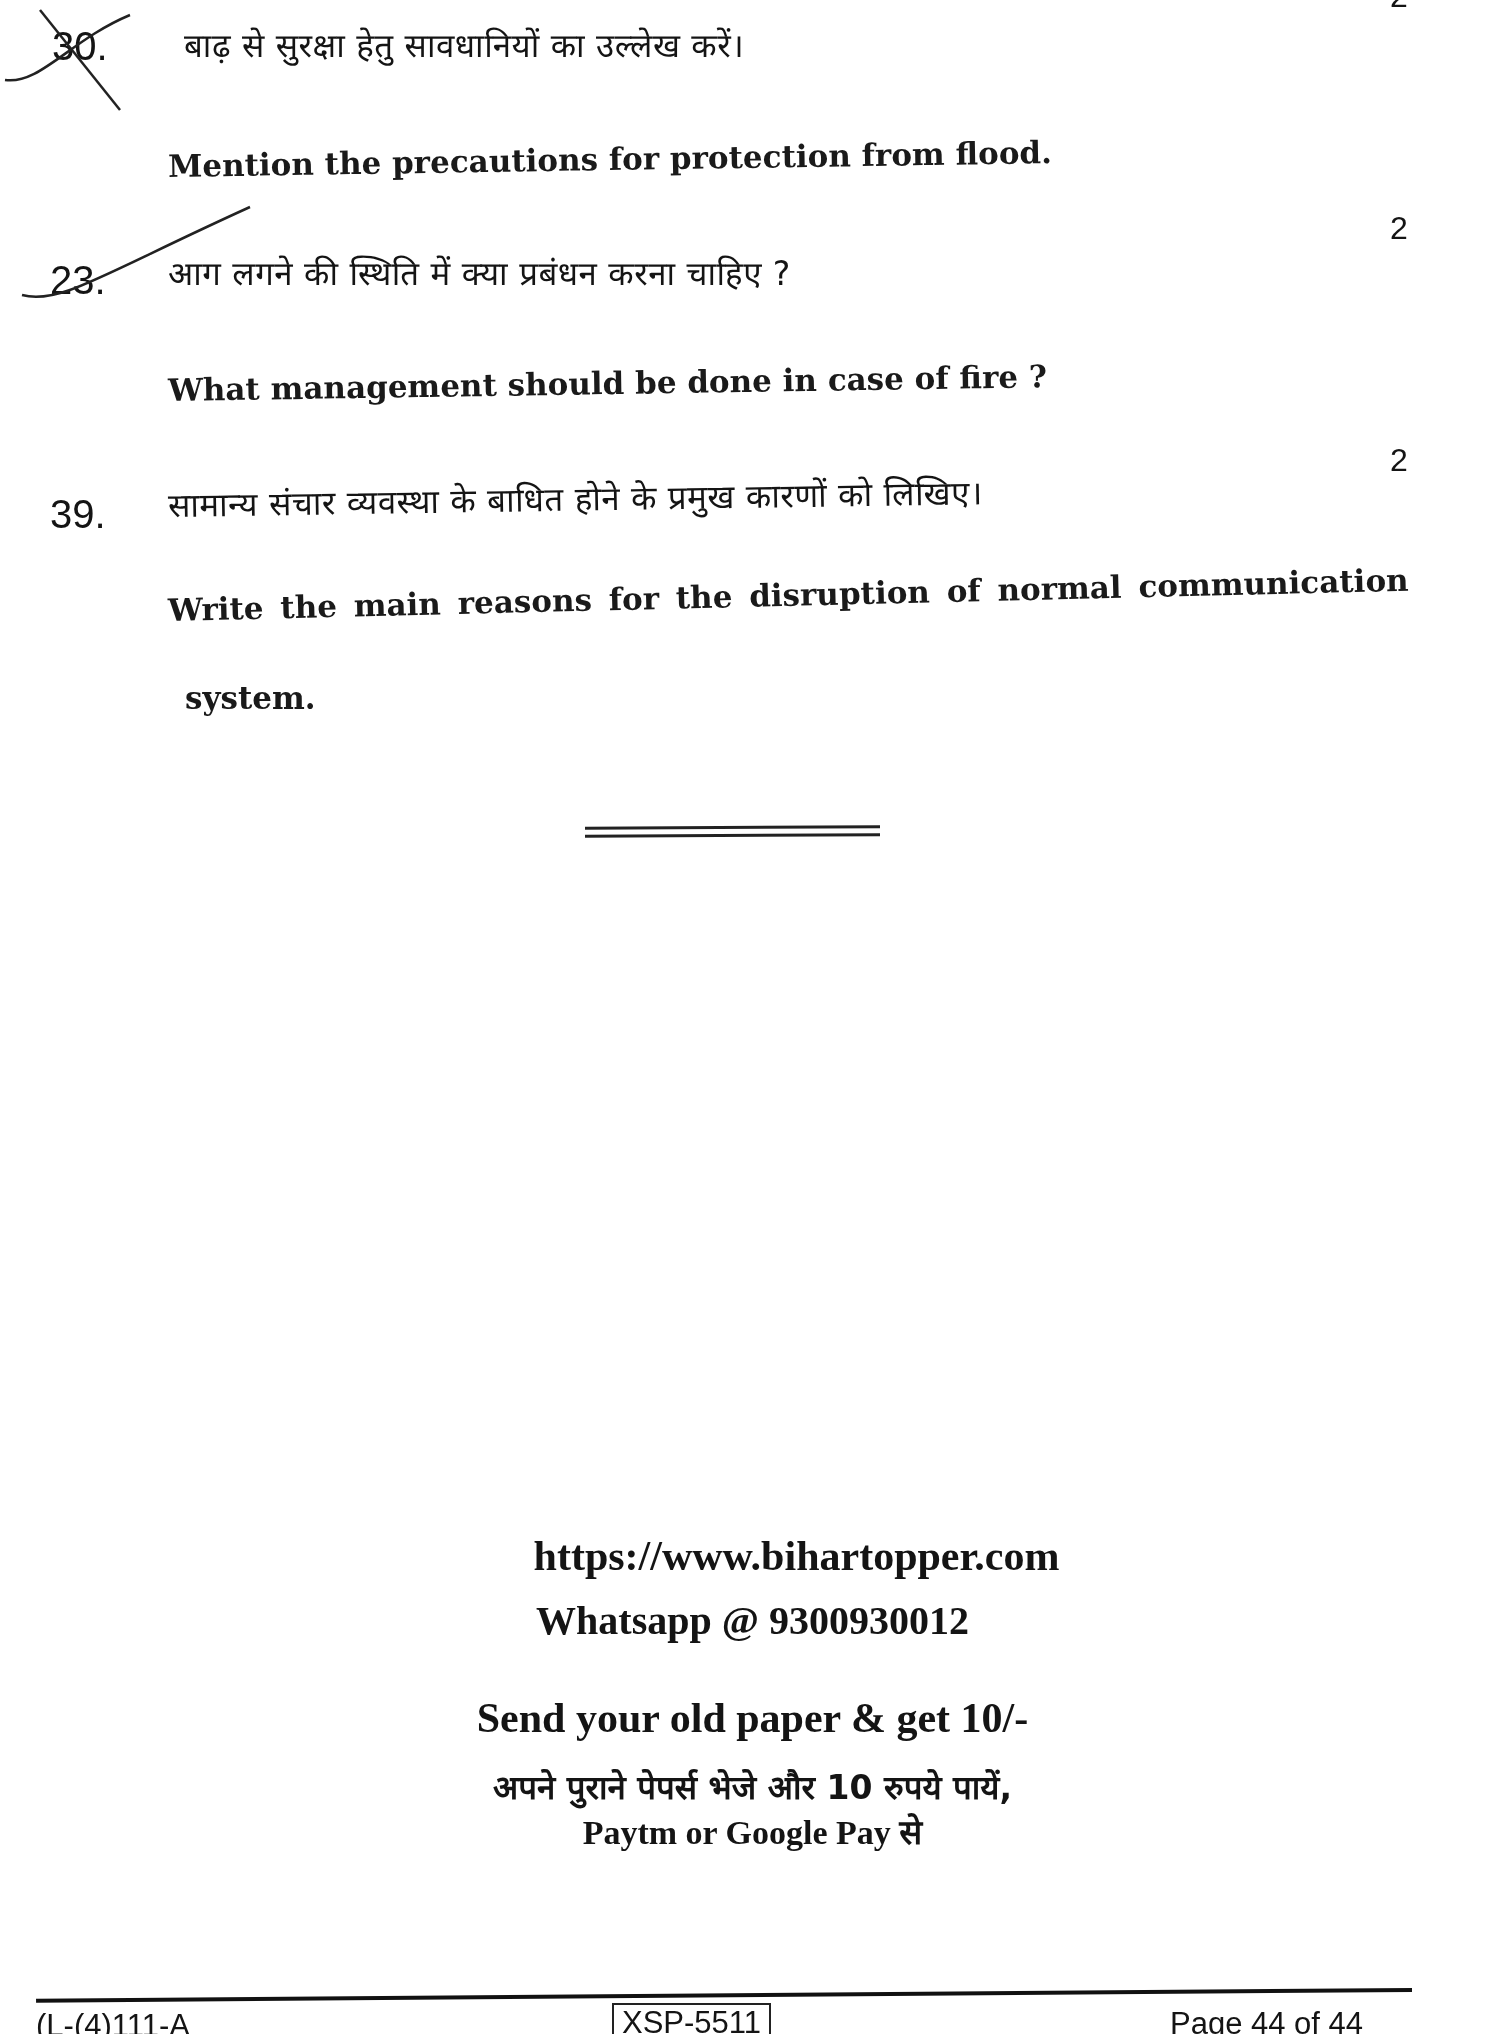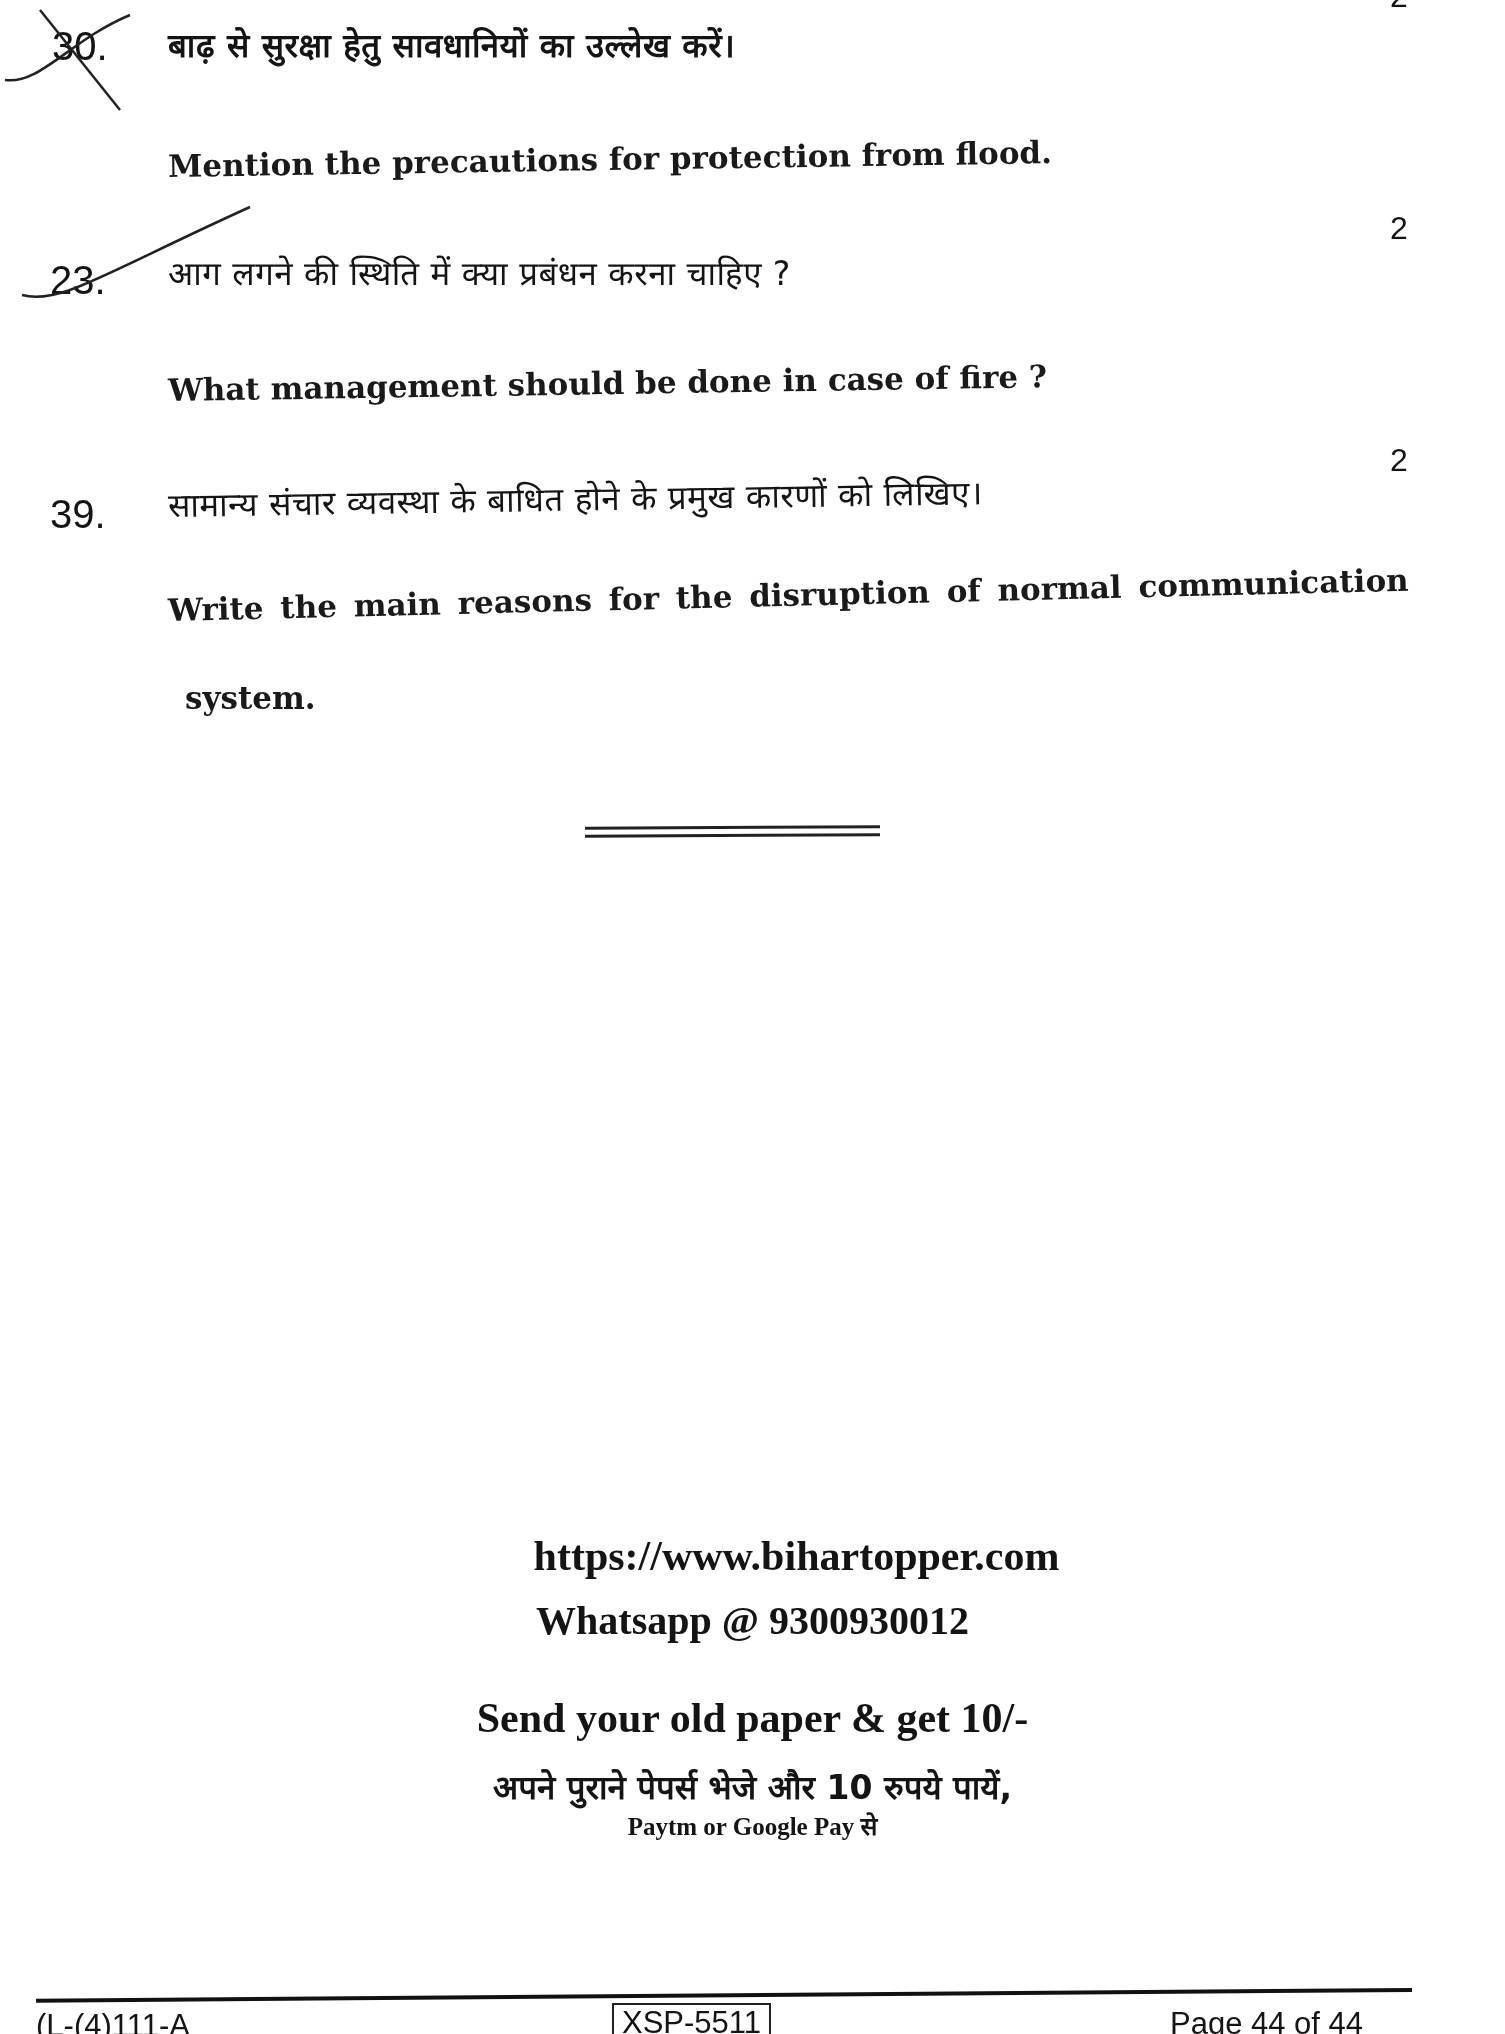--- a/index.html
+++ b/index.html
@@ -20,21 +20,21 @@
 <body>
 
 <div class="abs marks" style="left:1390px; top:-22px;">2</div>
 
 <div>
   <div class="abs qnum" style="left:52px; top:24px;">30.</div>
   <svg class="tick" style="left:0; top:0;" width="180" height="120">
     <path d="M40 10 L120 110" stroke="#222" stroke-width="2.5" fill="none"></path>
     <path d="M5 80 C40 85 70 40 130 15" stroke="#222" stroke-width="2.5" fill="none"></path>
   </svg>
-  <div class="abs hi" style="left:168px; top:22px;font-weight:bold;">बाढ़ से सुरक्षा हेतु सावधानियों का उल्लेख करें।</div>
+  <div class="abs hi" style="left:184px; top:22px;">बाढ़ से सुरक्षा हेतु सावधानियों का उल्लेख करें।</div>
   <div class="abs en" style="left:168px; top:148px; transform:rotate(-0.9deg); transform-origin:left center;">Mention the precautions for protection from flood.</div>
 </div>
 
 <div>
   <div class="abs marks" style="left:1390px; top:210px;">2</div>
   <div class="abs qnum" style="left:50px; top:258px;">23.</div>
   <svg class="tick" style="left:0; top:195px;" width="270" height="120">
     <path d="M22 100 C60 110 100 80 250 12" stroke="#222" stroke-width="2.5" fill="none"></path>
   </svg>
   <div class="abs hi" style="left:168px; top:250px;">आग लगने की स्थिति में क्या प्रबंधन करना चाहिए ?</div>
@@ -50,21 +50,21 @@
 </div>
 
 <div class="divider" style="top:826px;"></div>
 <div class="divider" style="top:834px;"></div>
 
 <div>
   <div class="abs promo" style="top:1532px; font-size:42px;margin-left:44px;">https://www.bihartopper.com</div>
   <div class="abs promo" style="top:1597px; font-size:40px;text-align:center;">Whatsapp @ 9300930012</div>
   <div class="abs promo" style="top:1662px; font-size:42px;margin-top:32px;">Send your old paper &amp; get 10/-</div>
   <div class="abs promo" style="top:1736px; font-size:33px; font-family:'DejaVu Sans', sans-serif;margin-top:28px;">अपने पुराने पेपर्स भेजे और 10 रुपये पायें,</div>
-  <div class="abs promo" style="top:1808px; font-size:25px;">Paytm or Google Pay  से</div>
+  <div class="abs promo" style="top:1808px; font-size:34px;">Paytm or Google Pay  से</div>
 </div>
 
 <div class="footer-line"></div>
 <div>
   <div class="abs footer-txt" style="left:36px; top:2008px;">(L-(4)111-A</div>
   <div class="abs footer-txt code-box" style="left:612px; top:2003px;">XSP-5511</div>
   <div class="abs footer-txt" style="left:1170px; top:2006px;">Page 44 of 44</div>
 </div>
 
 </body></html>

